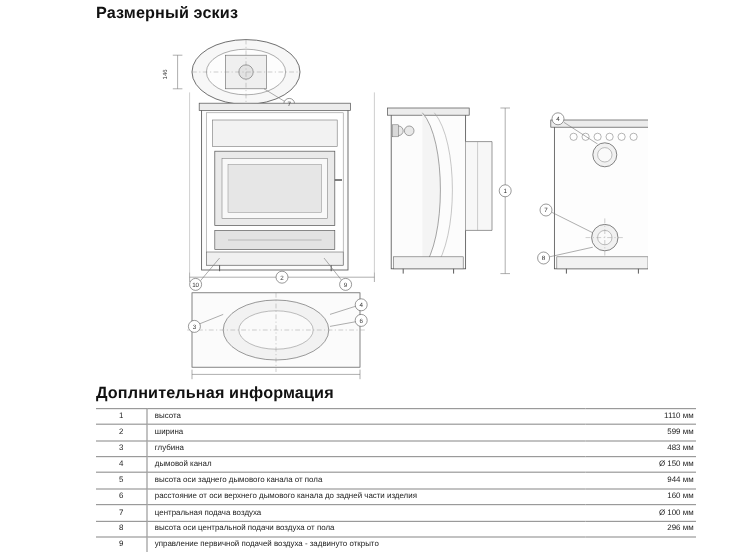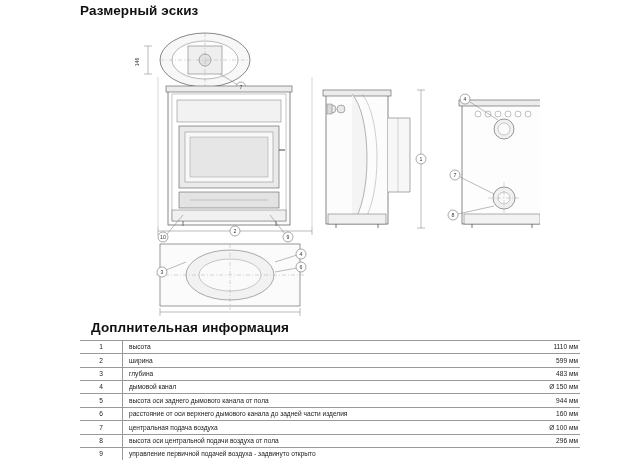--- a/index.html
+++ b/index.html
@@ -21,21 +21,21 @@
     height: 460px;
   }
   .section-title {
     position: absolute;
     font-size: 13.5px;
     font-weight: bold;
     color: #111;
     letter-spacing: 0.1px;
   }
   #title-sketch { left: 80px; top: 3px; }
-  #title-info { left: 91px; top: 320px; }
+  #title-info { left: 80px; top: 320px; }
 
   
   .sketch {
     position: absolute;
     left: 80px;
     top: 22px;
     width: 460px;
     height: 290px;
   }
   .sketch svg { display: block; }

